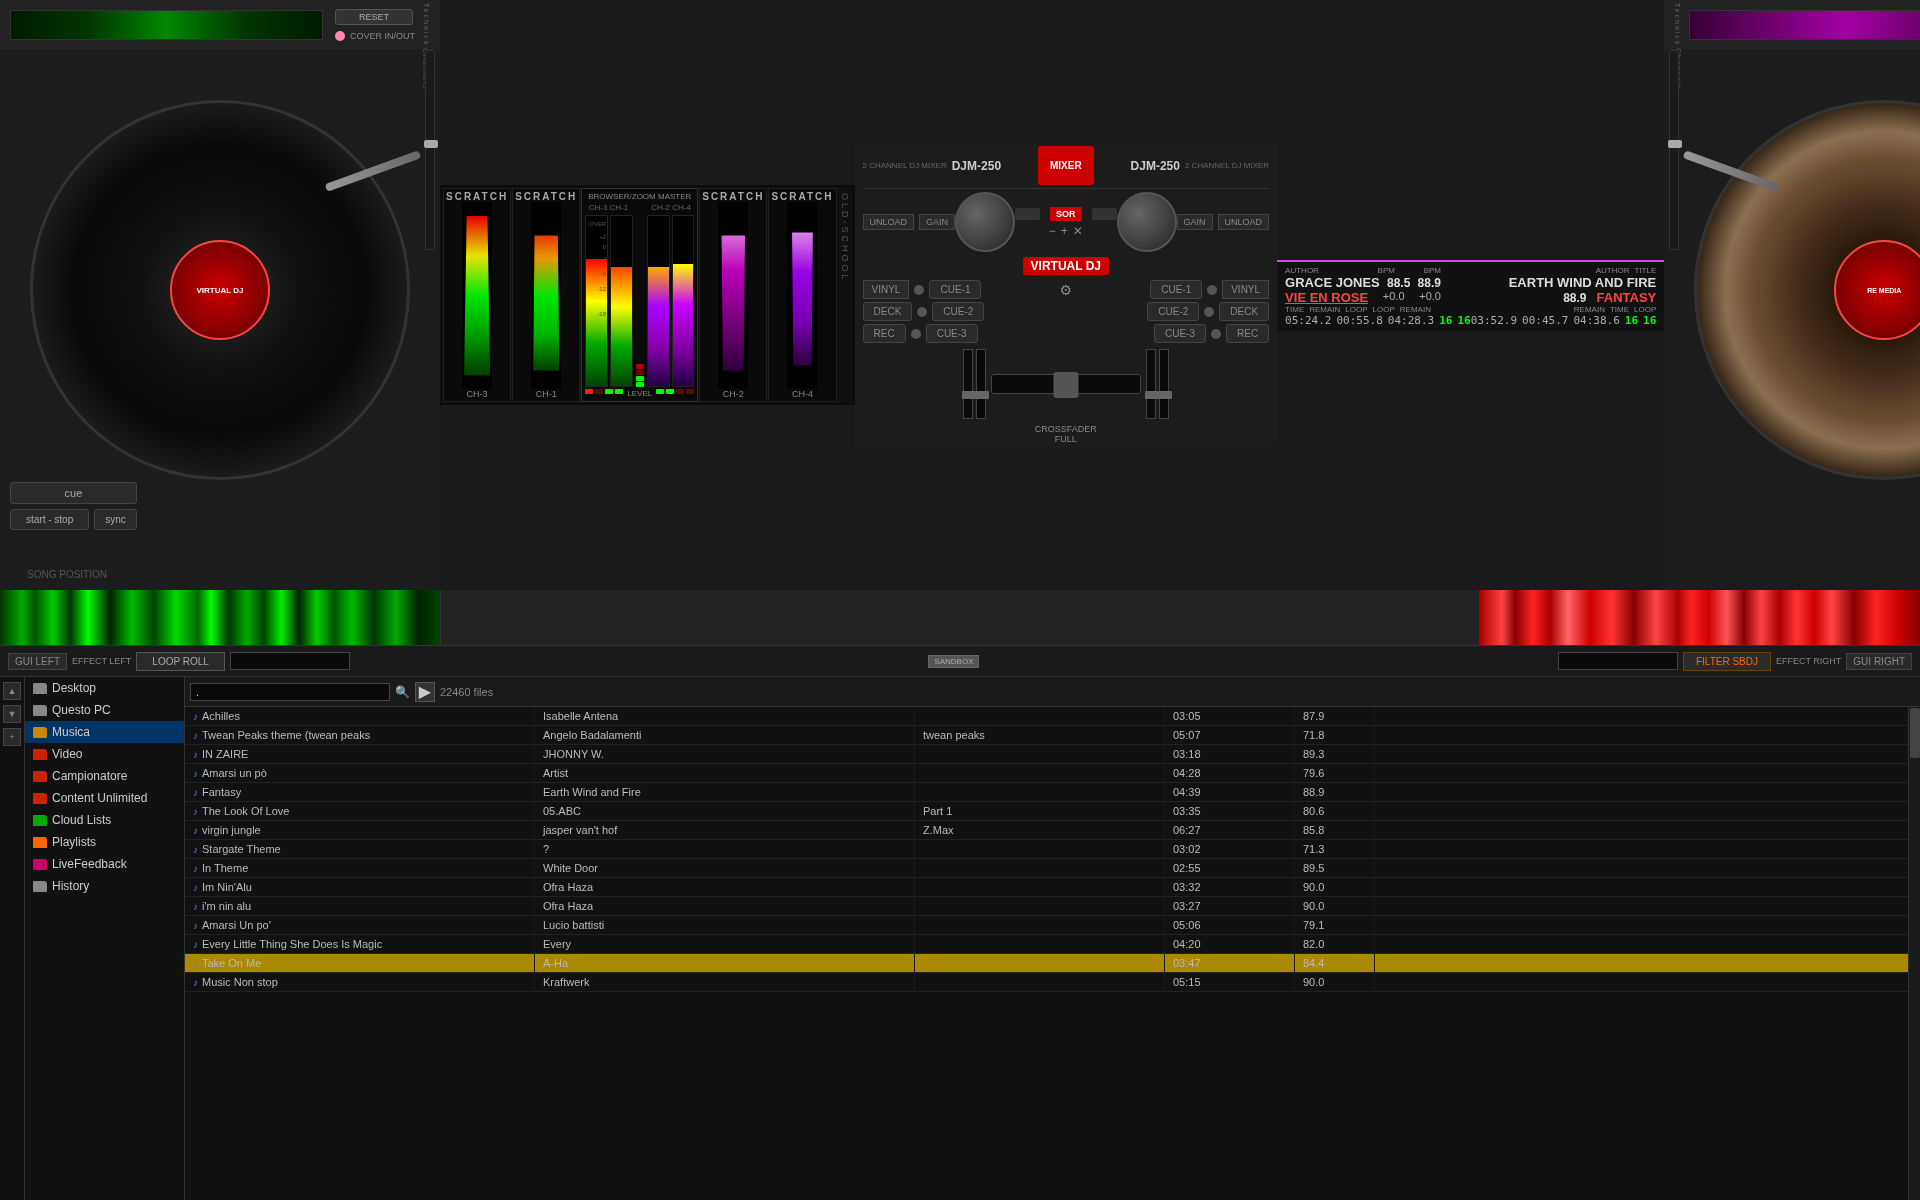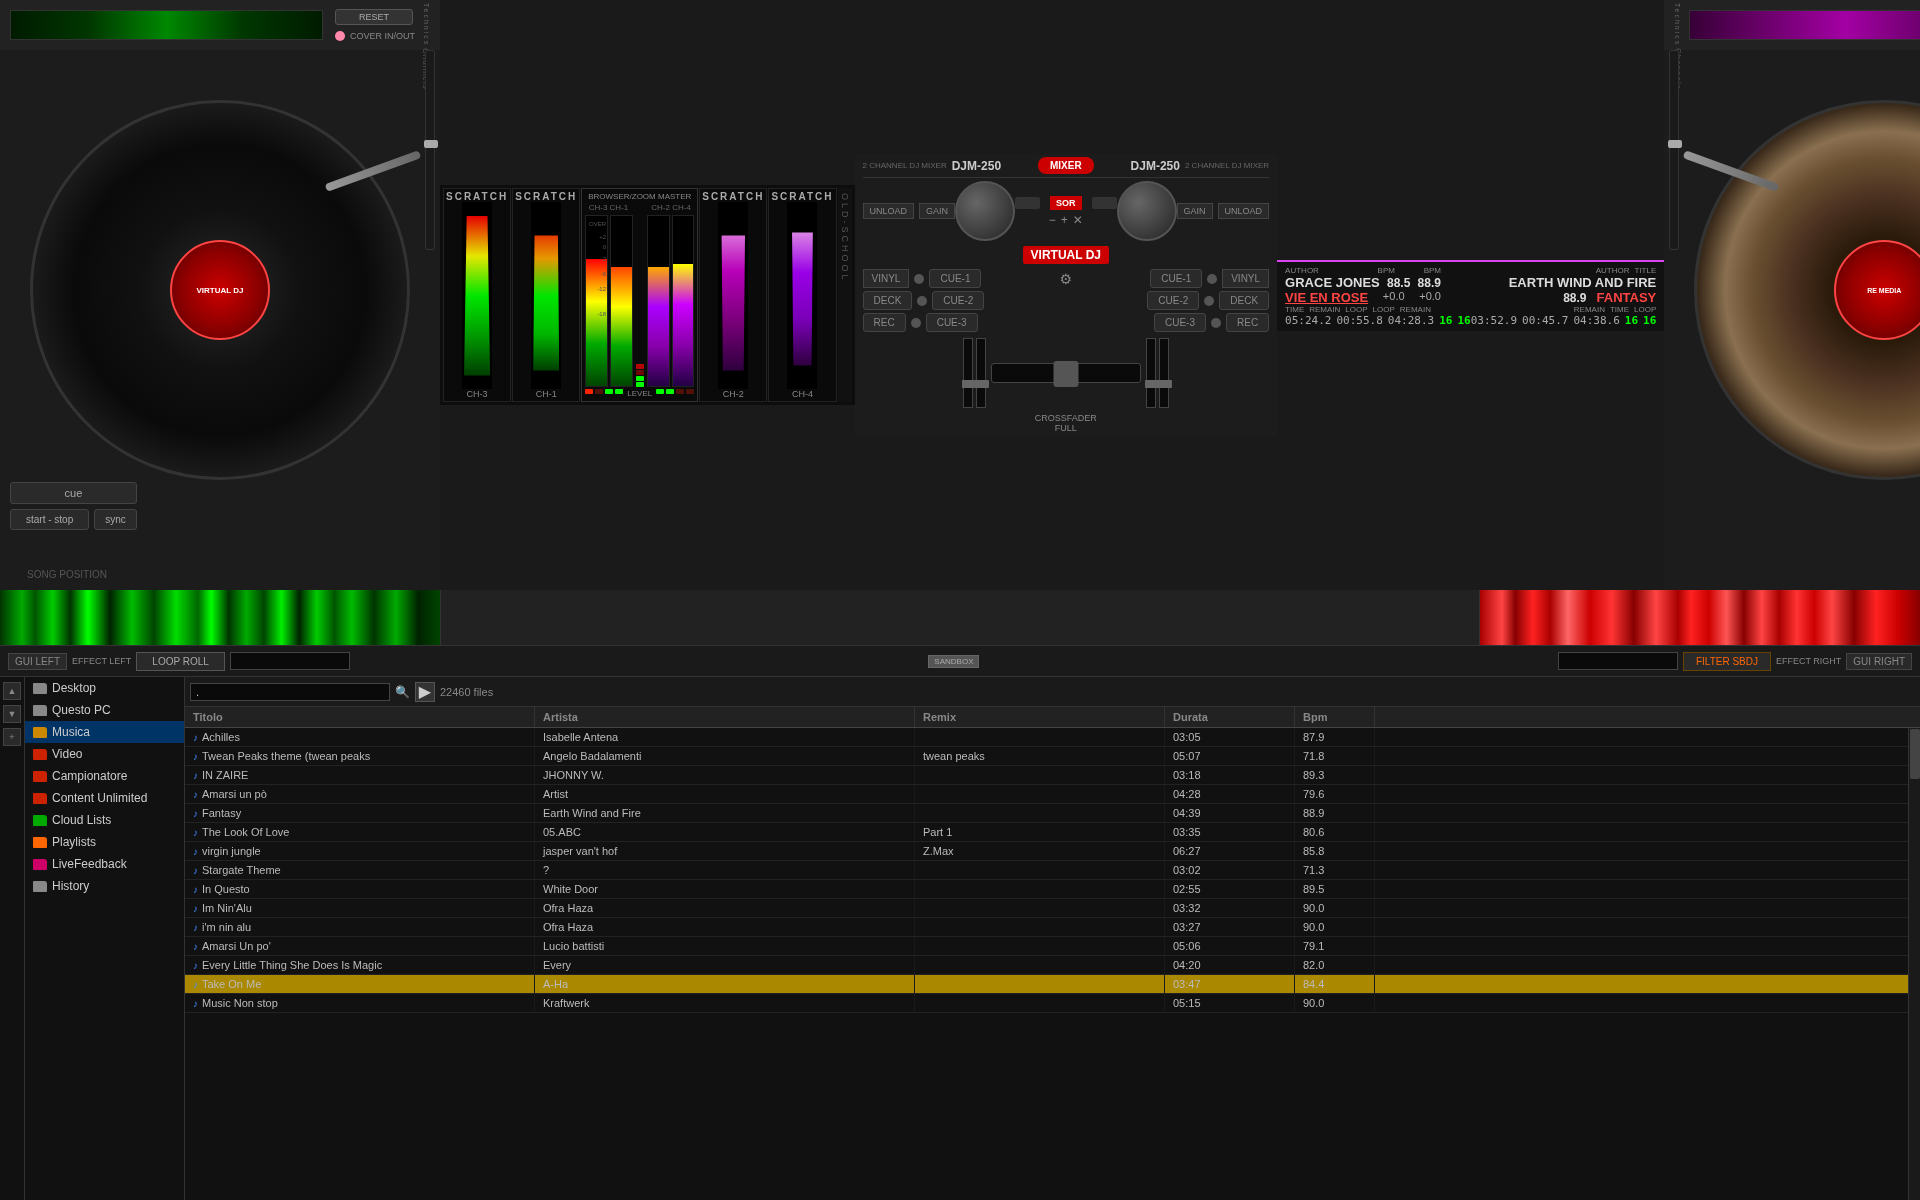--- a/index.html
+++ b/index.html
@@ -140,22 +140,22 @@
       display: flex;
       flex-direction: row;
       align-items: center;
       position: relative;
     }
 
     .mixer-btn {
       background: #cc0000;
       color: white;
       border: none;
-      border-radius: 8px;
-      padding: 3px 12px;
+      border-radius: 3px;
+      padding: 14px 12px;
       font-size: 10px;
       cursor: pointer;
       font-weight: bold;
     }
 
     .knob {
       width: 40px;
       height: 40px;
       border-radius: 50%;
       background: radial-gradient(circle at 35% 35%, #666, #222);
@@ -895,27 +895,20 @@
       </div>
     </div>
 
   <div class="file-browser">
     <div class="browser-toolbar">
       <input class="search-input" type="text" value="." placeholder="." style="">
       <span style="font-size:12px;color:#888;">🔍</span>
       <div style="width:20px;height:20px;background:#333;border:1px solid #555;display:flex;align-items:center;justify-content:center;cursor:pointer;">▶</div>
       <span class="file-count">22460 files</span>
     </div>
-    <div class="table-header">
-      <div class="th">Titolo</div>
-      <div class="th">Artista</div>
-      <div class="th">Remix</div>
-      <div class="th">Durata</div>
-      <div class="th">Bpm</div>
-    </div>
     <div class="browser-with-scroll">
       <div class="table-body" id="track-list">
       <div class="table-row">
             <div class="td">
               <span class="song-icon">♪</span>
               <span>Achilles</span>
             </div>
             <div class="td">Isabelle Antena</div>
             <div class="td"></div>
             <div class="td">03:05</div>
@@ -987,21 +980,21 @@
               <span>Stargate Theme</span>
             </div>
             <div class="td">?</div>
             <div class="td"></div>
             <div class="td">03:02</div>
             <div class="td">71.3</div>
           </div>
           <div class="table-row">
             <div class="td">
               <span class="song-icon">♪</span>
-              <span>In Questo</span>
+              <span>In Theme</span>
             </div>
             <div class="td">White Door</div>
             <div class="td"></div>
             <div class="td">02:55</div>
             <div class="td">89.5</div>
           </div>
           <div class="table-row">
             <div class="td">
               <span class="song-icon">♪</span>
               <span>Im Nin'Alu</span>

